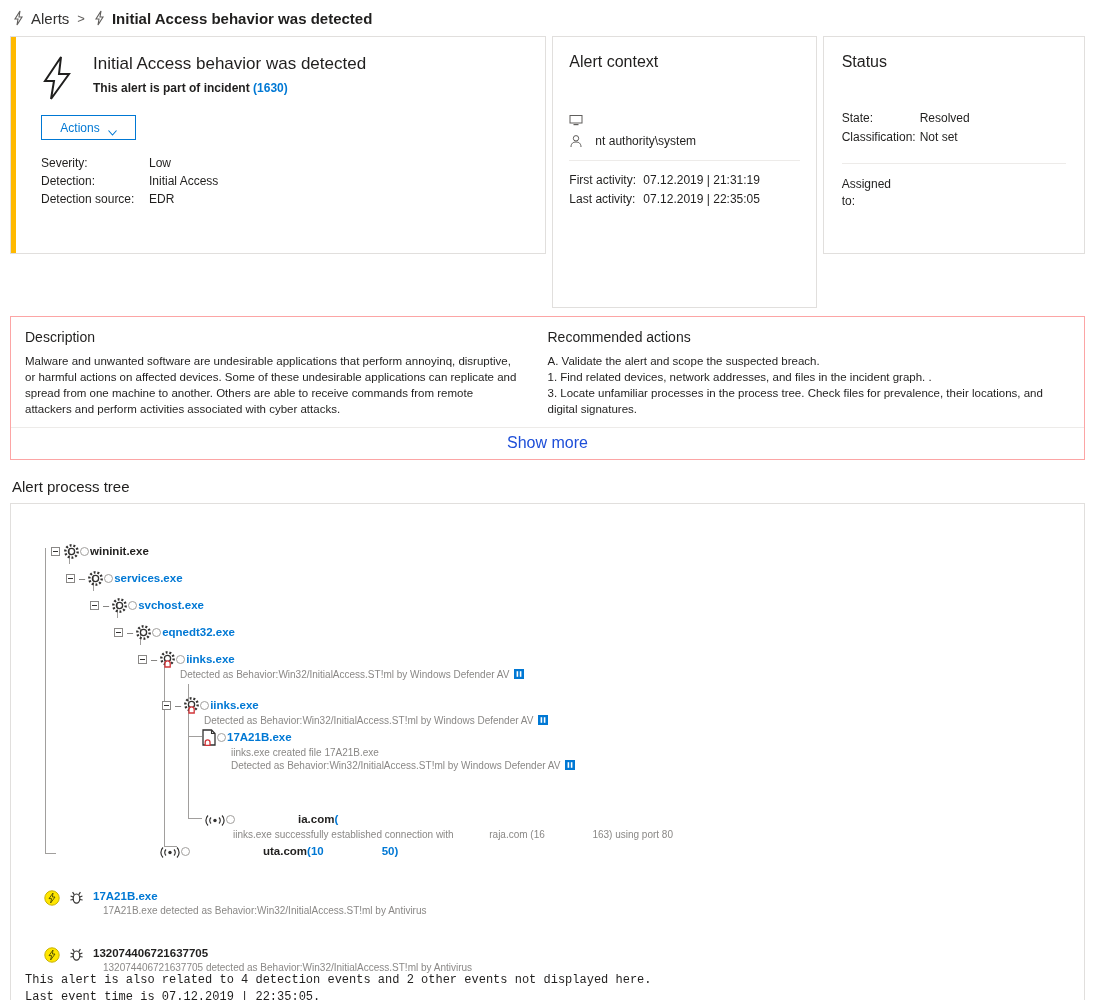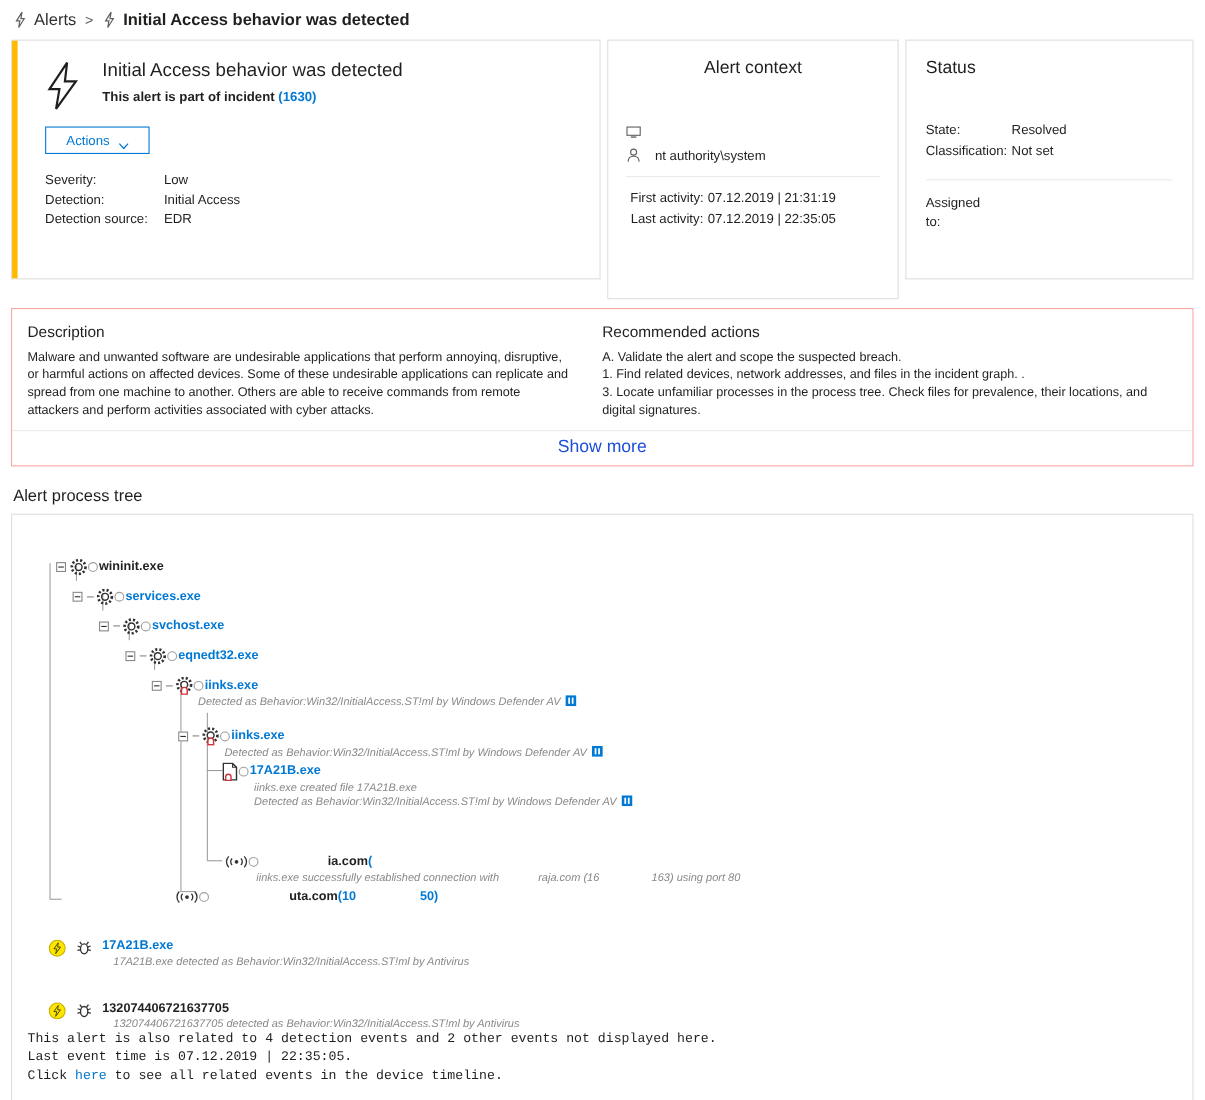--- a/index.html
+++ b/index.html
@@ -43,21 +43,21 @@
     font-size: 12px; font-family: inherit; cursor: pointer;
     display: flex; align-items: center; justify-content: center; gap: 8px;
   }
   .chev { width: 9px; height: 6px; }
 
   .kv-list { margin: 14px 0 0 30px; font-size: 12px; }
   .kv { display: flex; line-height: 18px; }
   .kv-k { width: 108px; color: #201f1e; }
   .kv-v { color: #201f1e; }
 
-  .card-context { width: 268px; padding: 16px 16px 0 16px; height: 236px; text-align: center; }
+  .card-context { width: 268px; padding: 16px 16px 0 16px; height: 272px; }
   .card-status  { width: 266px; padding: 16px 18px 0 18px; height: 218px; }
   .card-h { font-size: 16px; color: #201f1e; margin-bottom: 38px; }
 
   .ctx-row { display: flex; align-items: center; gap: 12px; height: 21px; font-size: 12px; }
   .ctx-ico { width: 14px; height: 14px; flex: none; }
   .ctx-rule { border-top: 1px solid #edebe9; margin: 9px 0 10px 0; }
   .ctx-kv { display: flex; font-size: 12px; line-height: 19px; }
   .ctx-k { width: 74px; }
 
   .st-kv { display: flex; font-size: 12px; line-height: 19px; }
@@ -91,21 +91,21 @@
     border-top: 1px solid #323130;
   }
   .dash { color: #605e5c; font-size: 11px; margin: 0 2px 0 1px; }
   .gear { width: 17px; height: 17px; flex: none; }
   .filei { width: 15px; height: 17px; flex: none; }
   .neti { width: 22px; height: 13px; flex: none; }
   .ring { width: 9px; height: 9px; border: 1px solid #a19f9d; border-radius: 50%; flex: none; margin: 0 1px 0 0; }
   .pname { font-size: 11.5px; color: #0078d4; font-weight: bold; cursor: pointer; }
   .pname.plain { color: #201f1e; }
   .sub {
-    font-size: 10px; font-style: italic; color: #8a8886; white-space: nowrap;
+    font-size: 10px; color: #8a8886; white-space: nowrap;
     line-height: 13px;
   }
   .infoi { display: inline-block; width: 10px; height: 10px; vertical-align: -1px; margin-left: 2px; }
   .vline { position: absolute; border-left: 1px solid #a19f9d; }
   .hline { position: absolute; border-top: 1px solid #a19f9d; }
 
   .det-node { position: absolute; display: flex; align-items: flex-start; gap: 9px; }
   .alert-dot { width: 16px; height: 16px; flex: none; }
   .bug { width: 15px; height: 15px; flex: none; }
 

